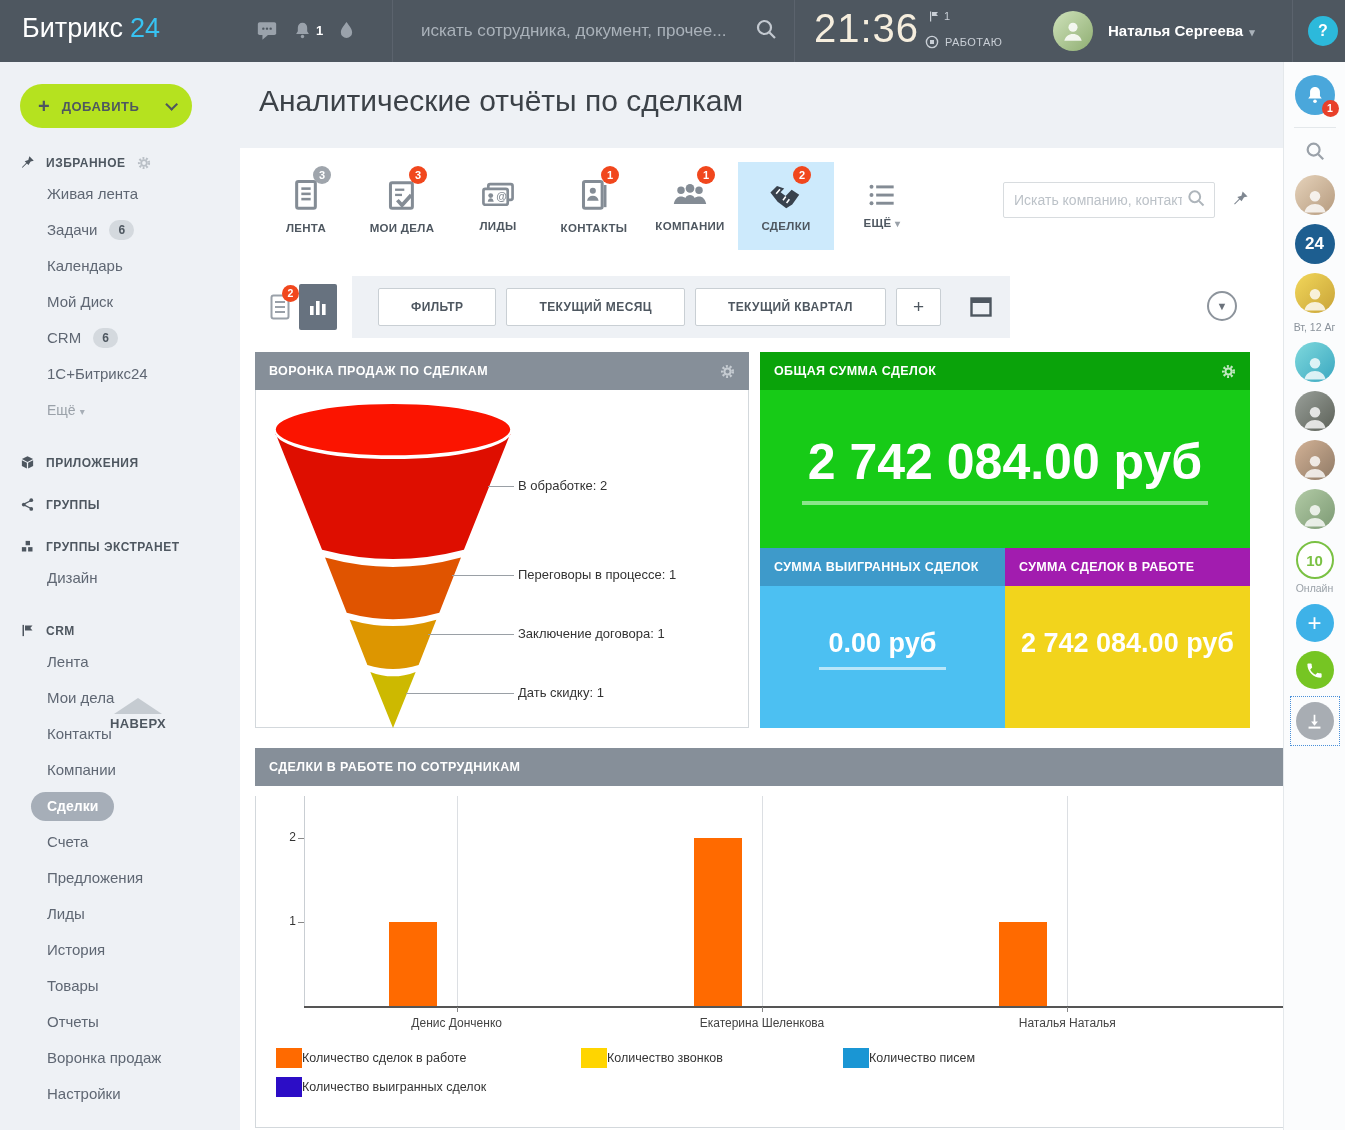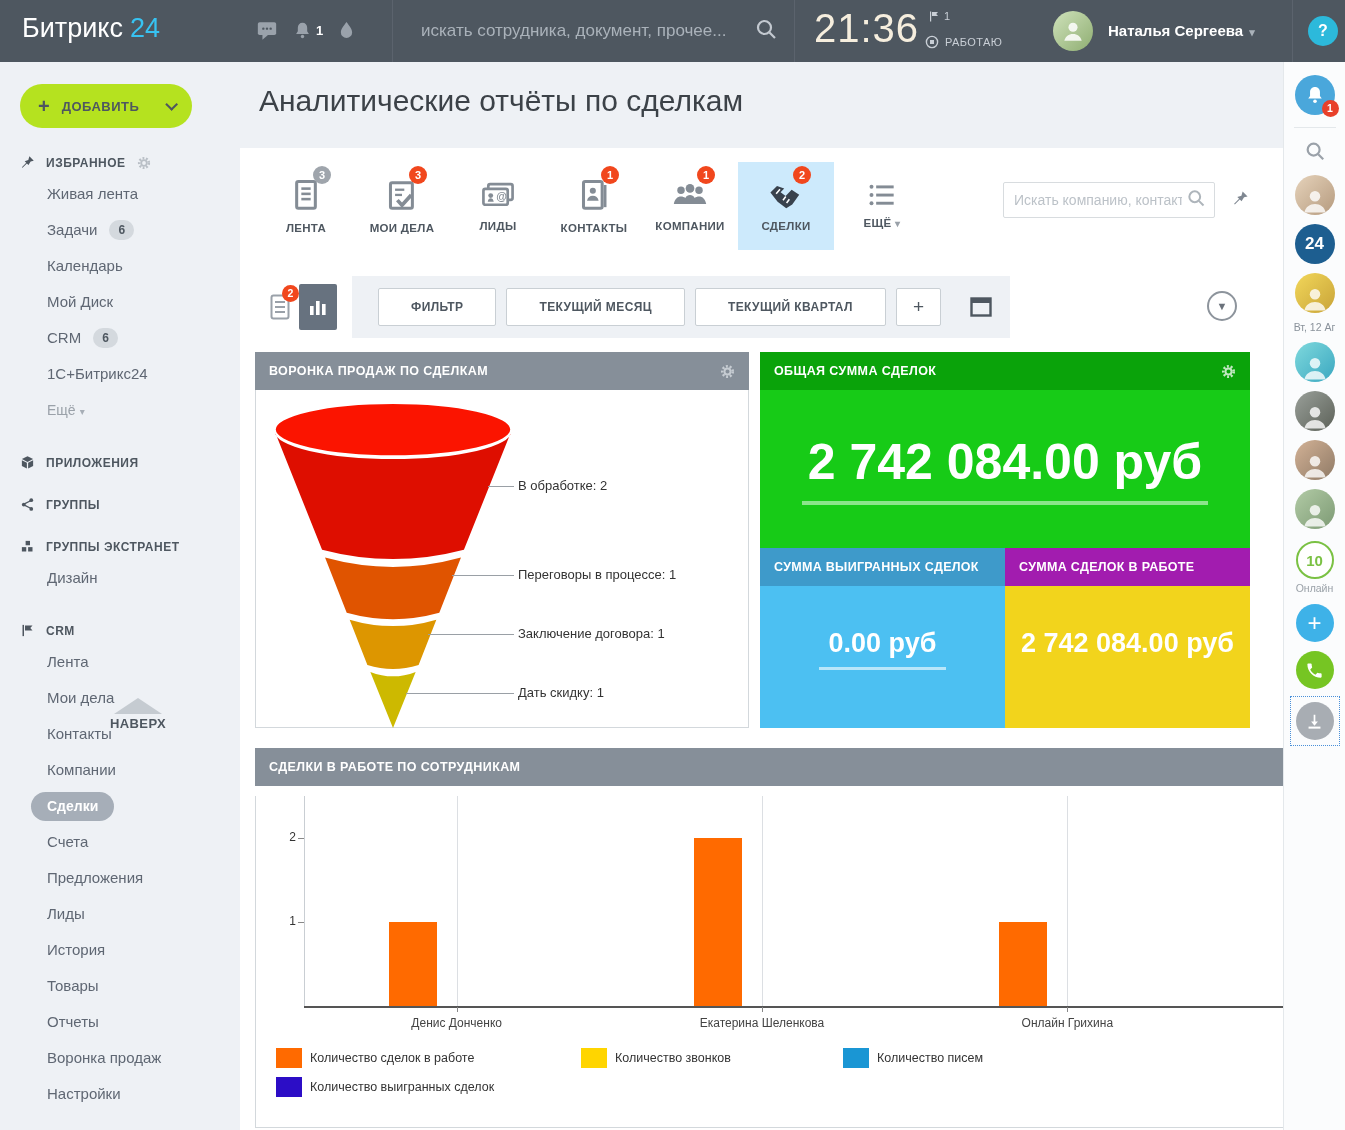--- a/index.html
+++ b/index.html
@@ -104,21 +104,21 @@
   #bar-area { position:relative; margin:10px 18px 0 14px; height:240px; }
   .axis-y { position:absolute; left:34px; top:0; width:1px; height:210px; background:#c9ced3; }
   .axis-x { position:absolute; left:34px; right:8px; top:210px; height:1.5px; background:#555; }
   .gridline { position:absolute; top:0; width:1px; height:210px; background:#dcdfe3; }
   .xtick { position:absolute; top:211px; width:1px; height:5px; background:#888; }
   .ytick-lbl { position:absolute; left:0; width:26px; text-align:right; font-size:12px; color:#333; }
   .ytick-mark { position:absolute; left:28px; width:6px; height:1px; background:#888; }
   .xlabel { position:absolute; top:220px; text-align:center; font-size:12px; color:#444; }
   .bar { position:absolute; width:48px; }
   #legend { display:grid; grid-template-columns:305px 262px auto; row-gap:9px; margin:12px 18px 0 20px; }
-  .leg-item { display:flex; align-items:center; gap:8px; cursor:pointer; }
+  .leg-item { display:flex; align-items:center; cursor:pointer; }
   .leg-swatch { width:26px; height:20px; display:inline-block; }
   .leg-lbl { font-size:12.5px; color:#333; }
 
   
   .rail { position:absolute; top:62px; right:0; width:62px; bottom:0; background:#fbfcfd; border-left:1px solid #e4e8eb; display:flex; flex-direction:column; align-items:center; overflow:hidden; }
   .rail-circle { width:40px; height:40px; border-radius:50%; display:flex; align-items:center; justify-content:center; position:relative; cursor:pointer; flex:none; }
   .rail-bell { background:#4aa7db; margin-top:13px; }
   .rbadge { position:absolute; bottom:-2px; right:-4px; min-width:17px; height:17px; border-radius:9px; background:#e8402a; color:#fff; font-size:10.5px; font-weight:bold; line-height:17px; text-align:center; }
   .rail-div { width:42px; height:1px; background:#e4e8eb; margin:12px 0; flex:none; }
   .rail-search { color:#9aa1a9; cursor:pointer; flex:none; }
@@ -507,21 +507,21 @@
             <div class="gridline" style="left: 186.667px;"></div>
             <div class="xtick" style="left: 186.667px;"></div>
             <div class="xlabel" style="left: 34px; width: 305.333px;">Денис Донченко</div>
             <div class="bar" style="left: 118.667px; top: 126px; height: 84px; background: rgb(255, 106, 0);"></div>
             <div class="gridline" style="left: 492px;"></div>
             <div class="xtick" style="left: 492px;"></div>
             <div class="xlabel" style="left: 339.333px; width: 305.333px;">Екатерина Шеленкова</div>
             <div class="bar" style="left: 424px; top: 42px; height: 168px; background: rgb(255, 106, 0);"></div>
             <div class="gridline" style="left: 797.333px;"></div>
             <div class="xtick" style="left: 797.333px;"></div>
-            <div class="xlabel" style="left: 644.667px; width: 305.333px;">Онлайн Грихина</div>
+            <div class="xlabel" style="left: 644.667px; width: 305.333px;">Наталья Наталья</div>
             <div class="bar" style="left: 729.333px; top: 126px; height: 84px; background: rgb(255, 106, 0);"></div>
           </div>
         <div id="legend">
             <div class="leg-item">
               <span class="leg-swatch" style="background:#ff6a00"></span>
               <span class="leg-lbl">Количество сделок в работе</span>
             </div>
             <div class="leg-item">
               <span class="leg-swatch" style="background:#ffd500"></span>
               <span class="leg-lbl">Количество звонков</span>

